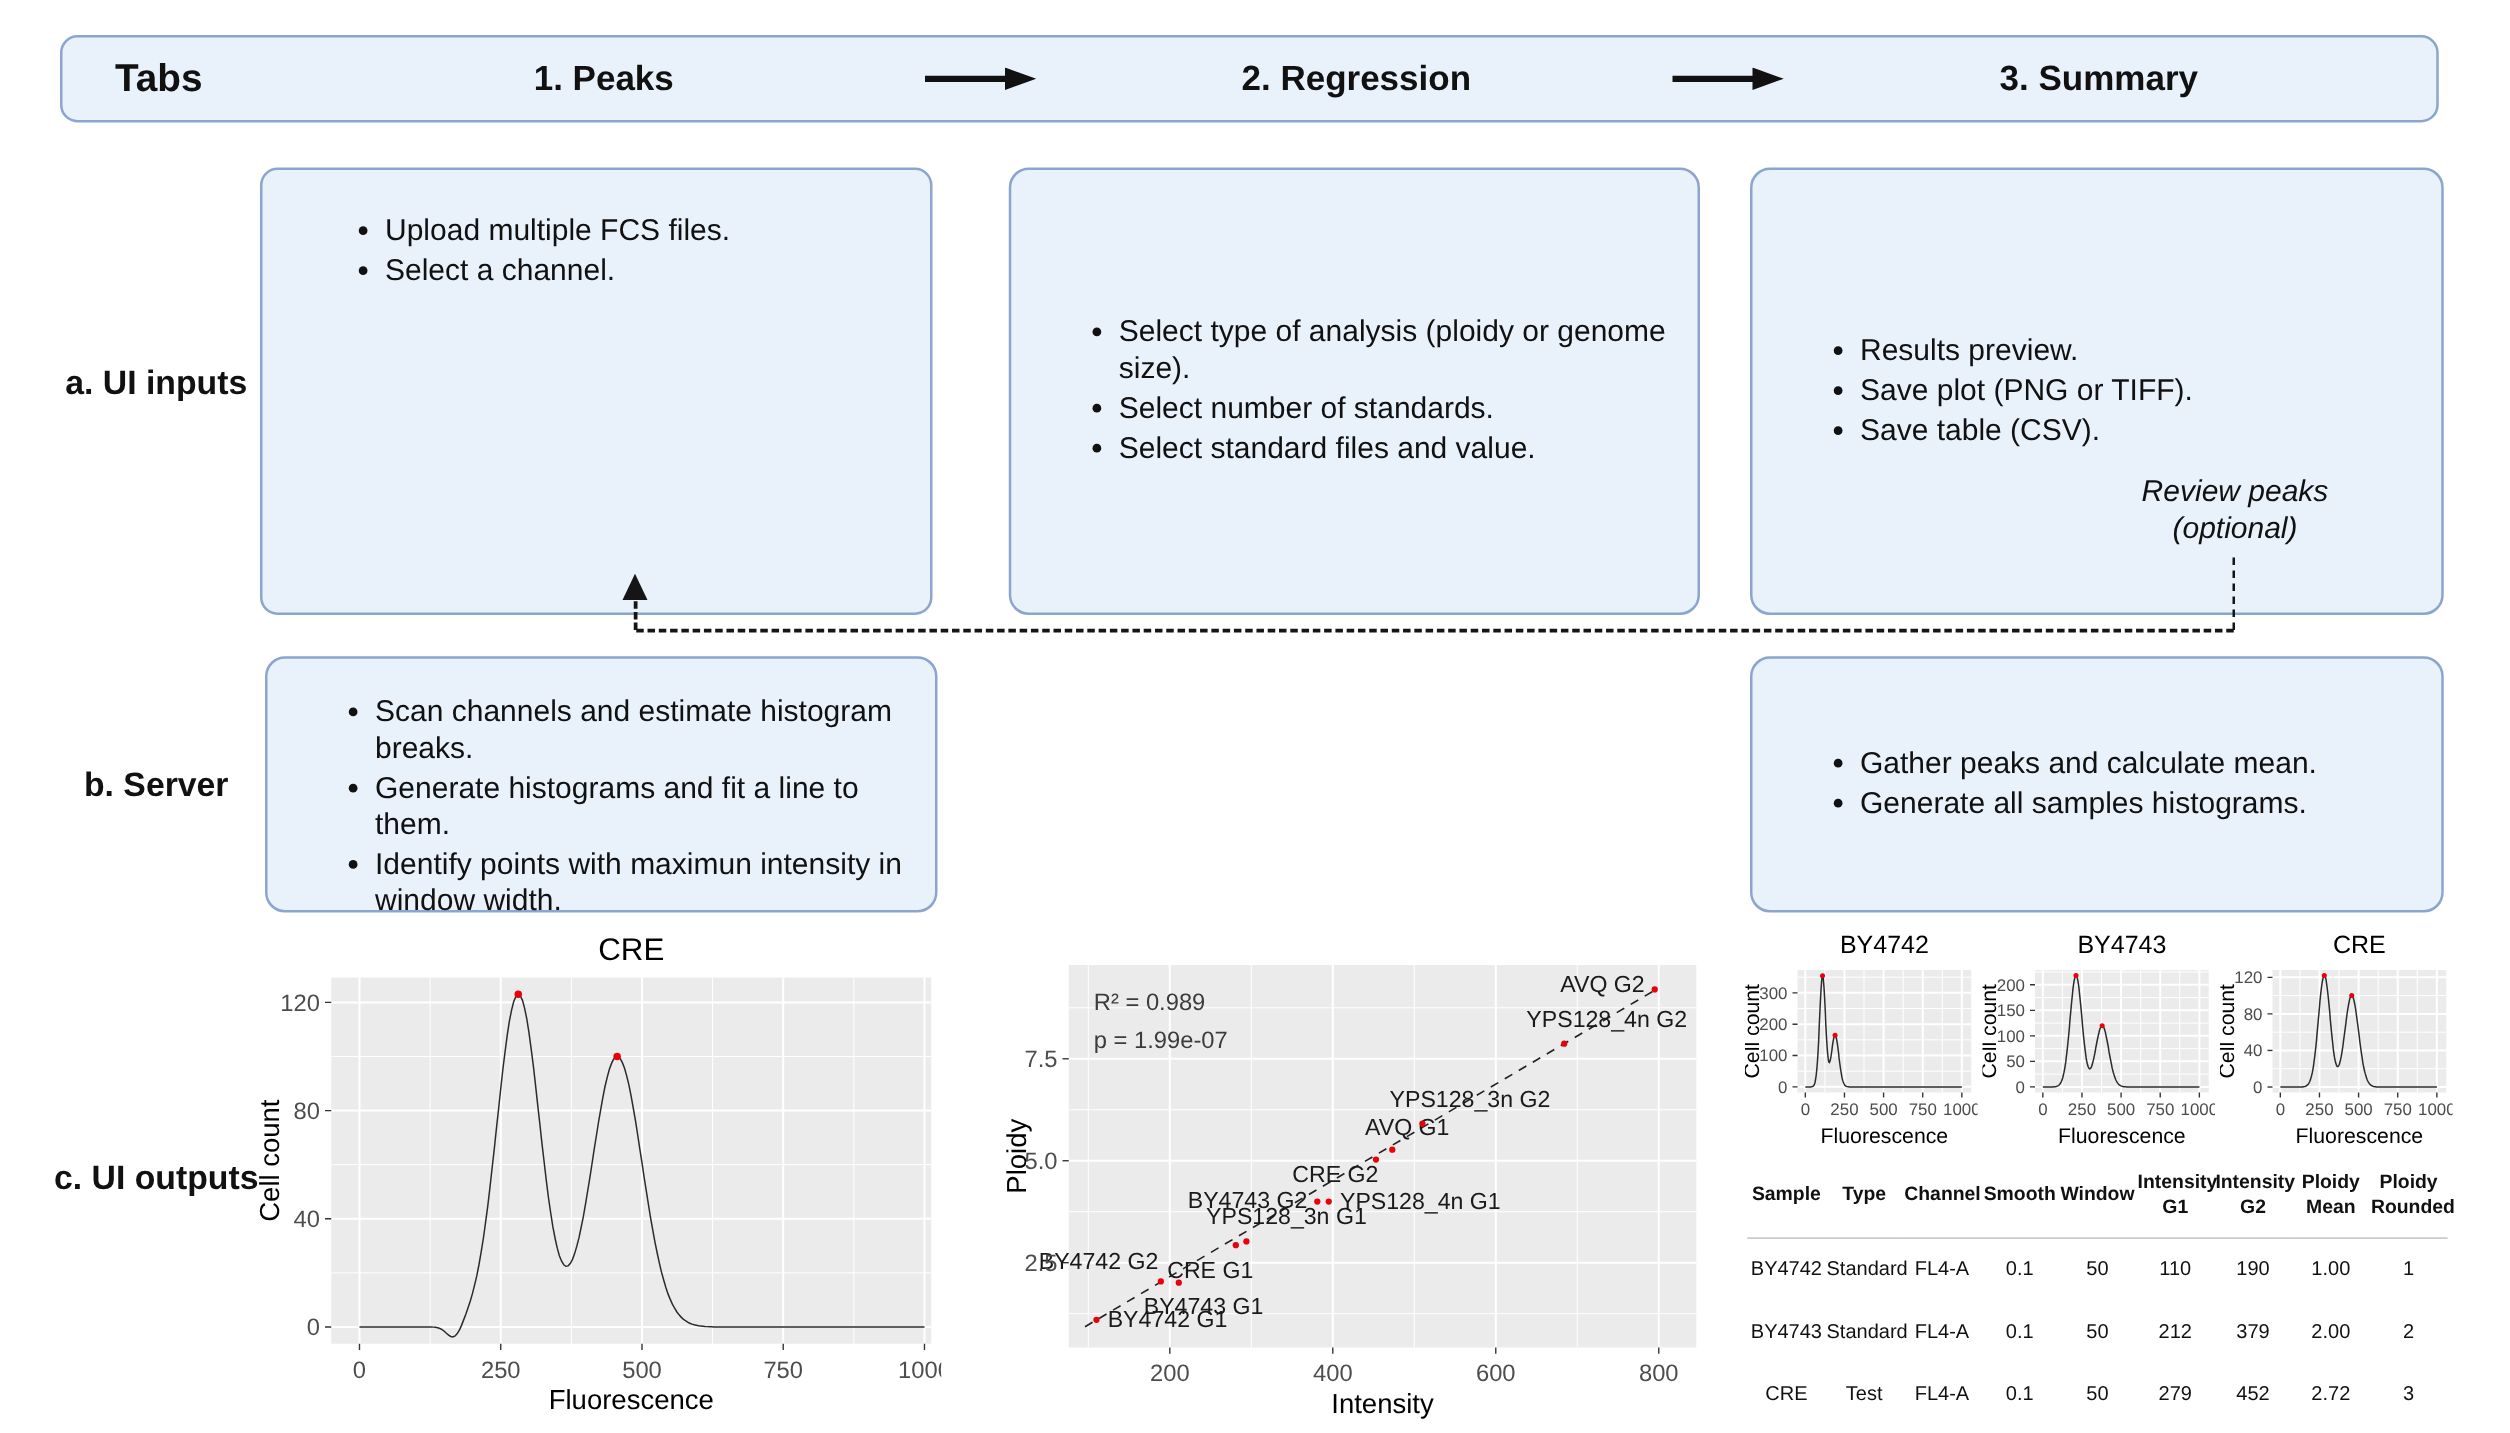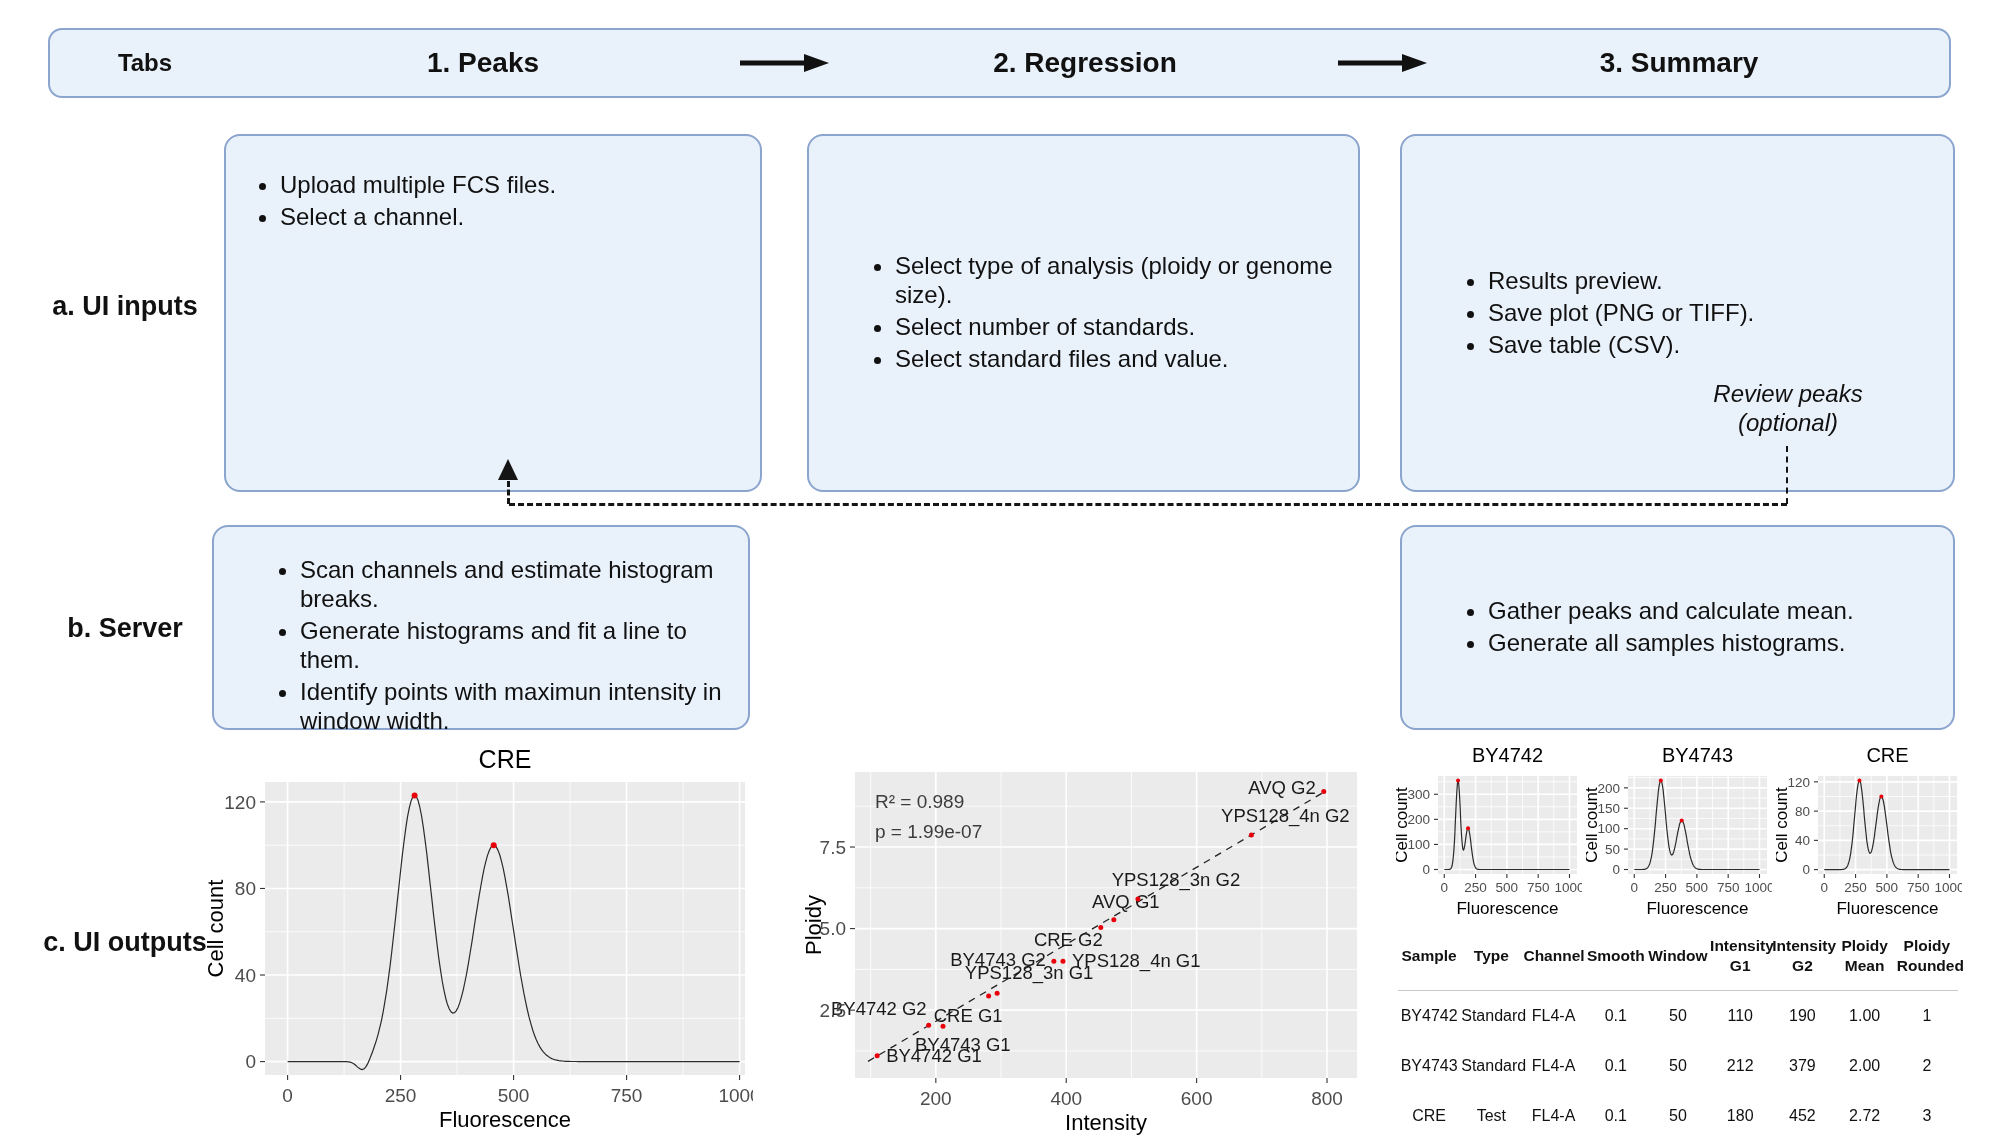--- a/index.html
+++ b/index.html
@@ -3,34 +3,34 @@
 <meta charset="utf-8">
 <style>
   html,body{margin:0;padding:0;background:#fff;font-family:"Liberation Sans",sans-serif;color:#111;}
   .canvas{position:relative;width:2008px;height:1146px;background:#fff;overflow:hidden;}
 
   
   .bar{position:absolute;left:48px;top:28px;width:1903px;height:70px;background:#e9f1fb;
        border:2px solid #8ba5ce;border-radius:14px;box-sizing:border-box;}
   .bar-item{position:absolute;top:0;height:66px;line-height:66px;transform:translateX(-50%);
             font-weight:bold;font-size:28px;white-space:nowrap;}
-  .bar-item.tabs{left:95px;font-size:24px;}
+  .bar-item.tabs{left:77px;font-size:31px;}
   .bar-item.s1{left:433px;} .bar-item.s2{left:1035px;} .bar-item.s3{left:1629px;}
   .arrow{position:absolute;top:24px;transform:translateX(-50%);}
   .arrow.a1{left:734px;} .arrow.a2{left:1332px;}
 
   
   .row-label{position:absolute;left:40px;width:170px;text-align:center;
              font-weight:bold;font-size:27px;}
   #label-a{top:291px;} #label-b{top:613px;} #label-c{top:903px;margin-top:24px;}
 
   
   .box{position:absolute;background:#e9f1fb;border:2px solid #8ba5ce;border-radius:16px;
        box-sizing:border-box;}
-  #box-a1{left:224px;top:134px;width:538px;height:358px;padding:34px 14px 0 24px;}
+  #box-a1{left:208px;top:134px;width:538px;height:358px;padding:34px 14px 0 68px;border-radius:14px;}
   #box-a2{left:807px;top:134px;width:553px;height:358px;display:flex;flex-direction:column;
           justify-content:center;padding:0 16px 0 56px;}
   #box-a3{left:1400px;top:134px;width:555px;height:358px;padding:130px 16px 0 56px;}
   #box-b1{left:212px;top:525px;width:538px;height:205px;padding:28px 14px 0 56px;}
   #box-b2{left:807px;top:525px;width:553px;height:205px;display:flex;flex-direction:column;
           justify-content:center;padding:0 16px 0 56px;}
   #box-b3{left:1400px;top:525px;width:555px;height:205px;display:flex;flex-direction:column;
           justify-content:center;padding:0 16px 0 56px;}
   .box ul{margin:0;padding-left:30px;font-size:24px;line-height:29px;}
   .box ul li{margin:0 0 3px 0;}
@@ -419,21 +419,21 @@
             <td>379</td>
             <td>2.00</td>
             <td>2</td>
           </tr>
           <tr>
             <td>CRE</td>
             <td>Test</td>
             <td>FL4-A</td>
             <td>0.1</td>
             <td>50</td>
-            <td>180</td>
+            <td>279</td>
             <td>452</td>
             <td>2.72</td>
             <td>3</td>
           </tr>
         </tbody>
     </table>
   </div>
 
 </div>
 

